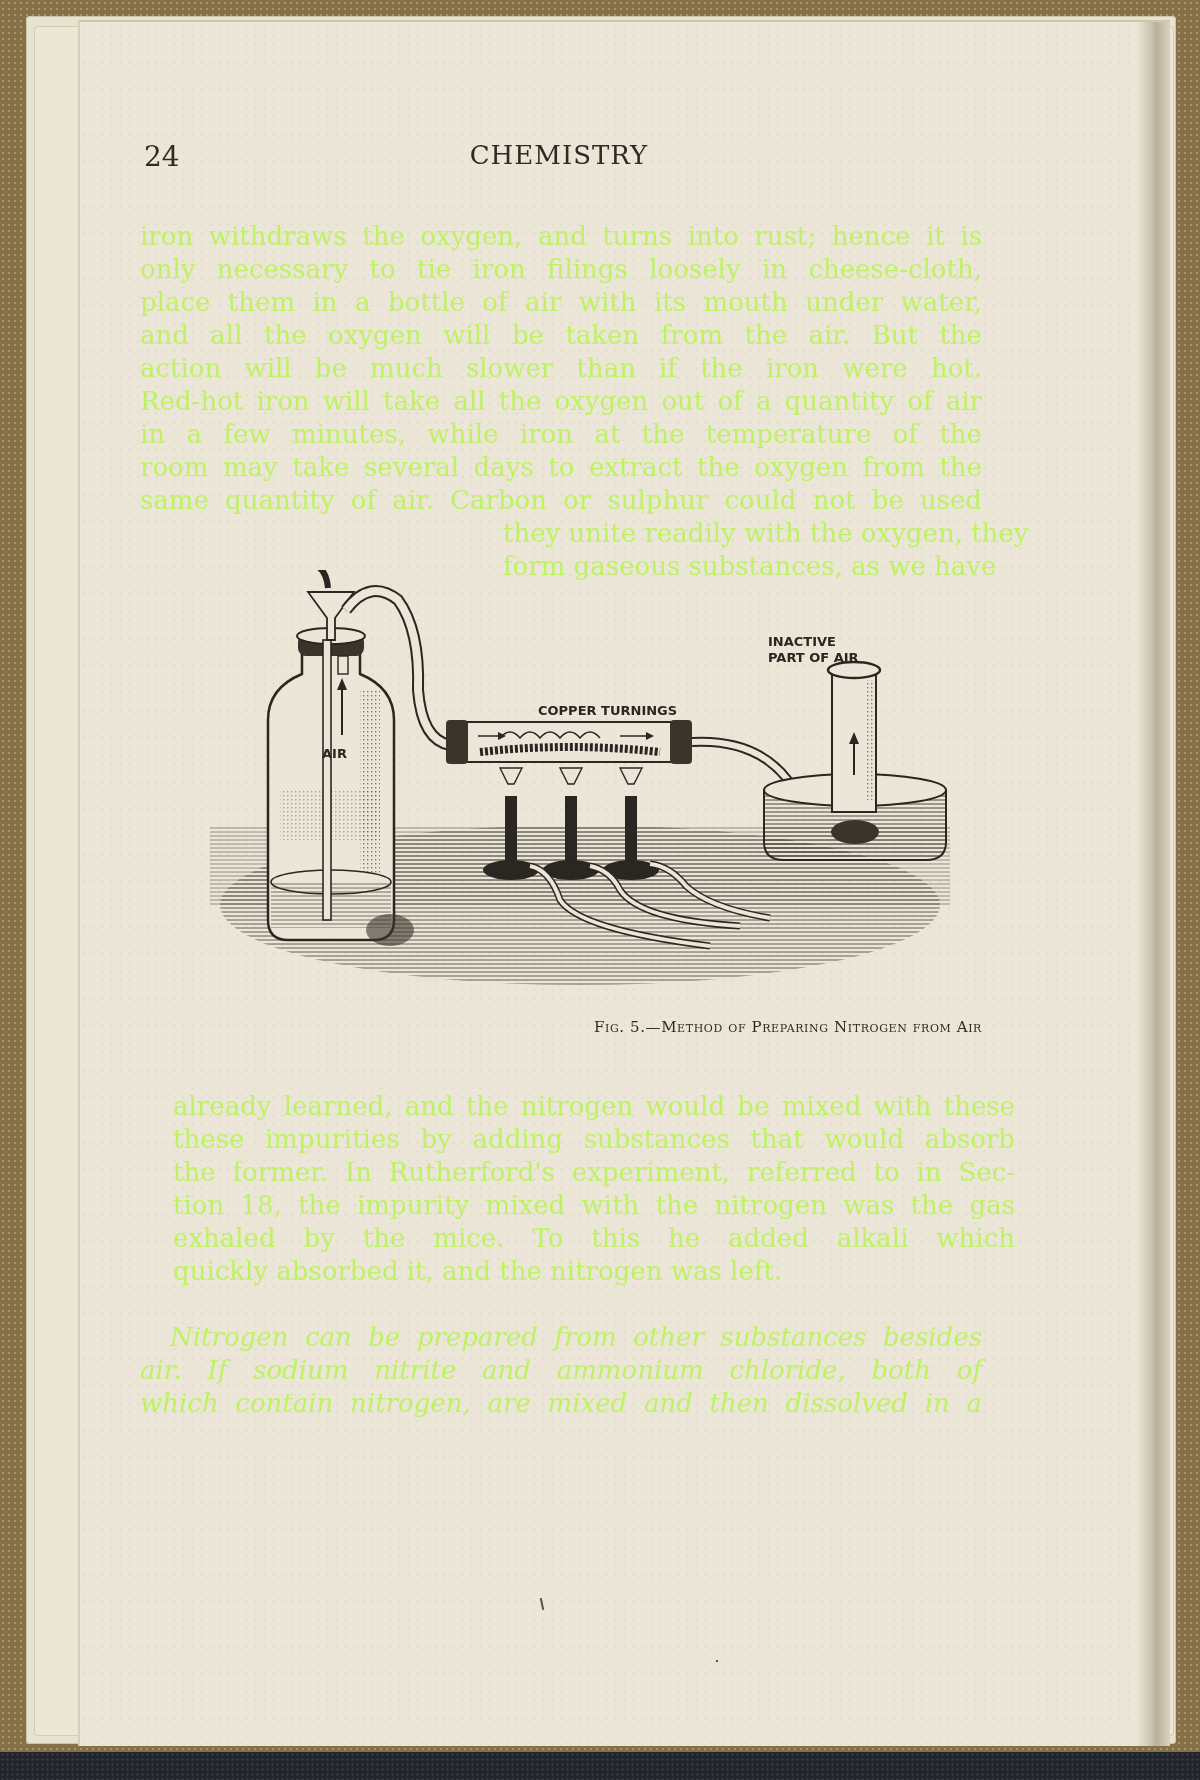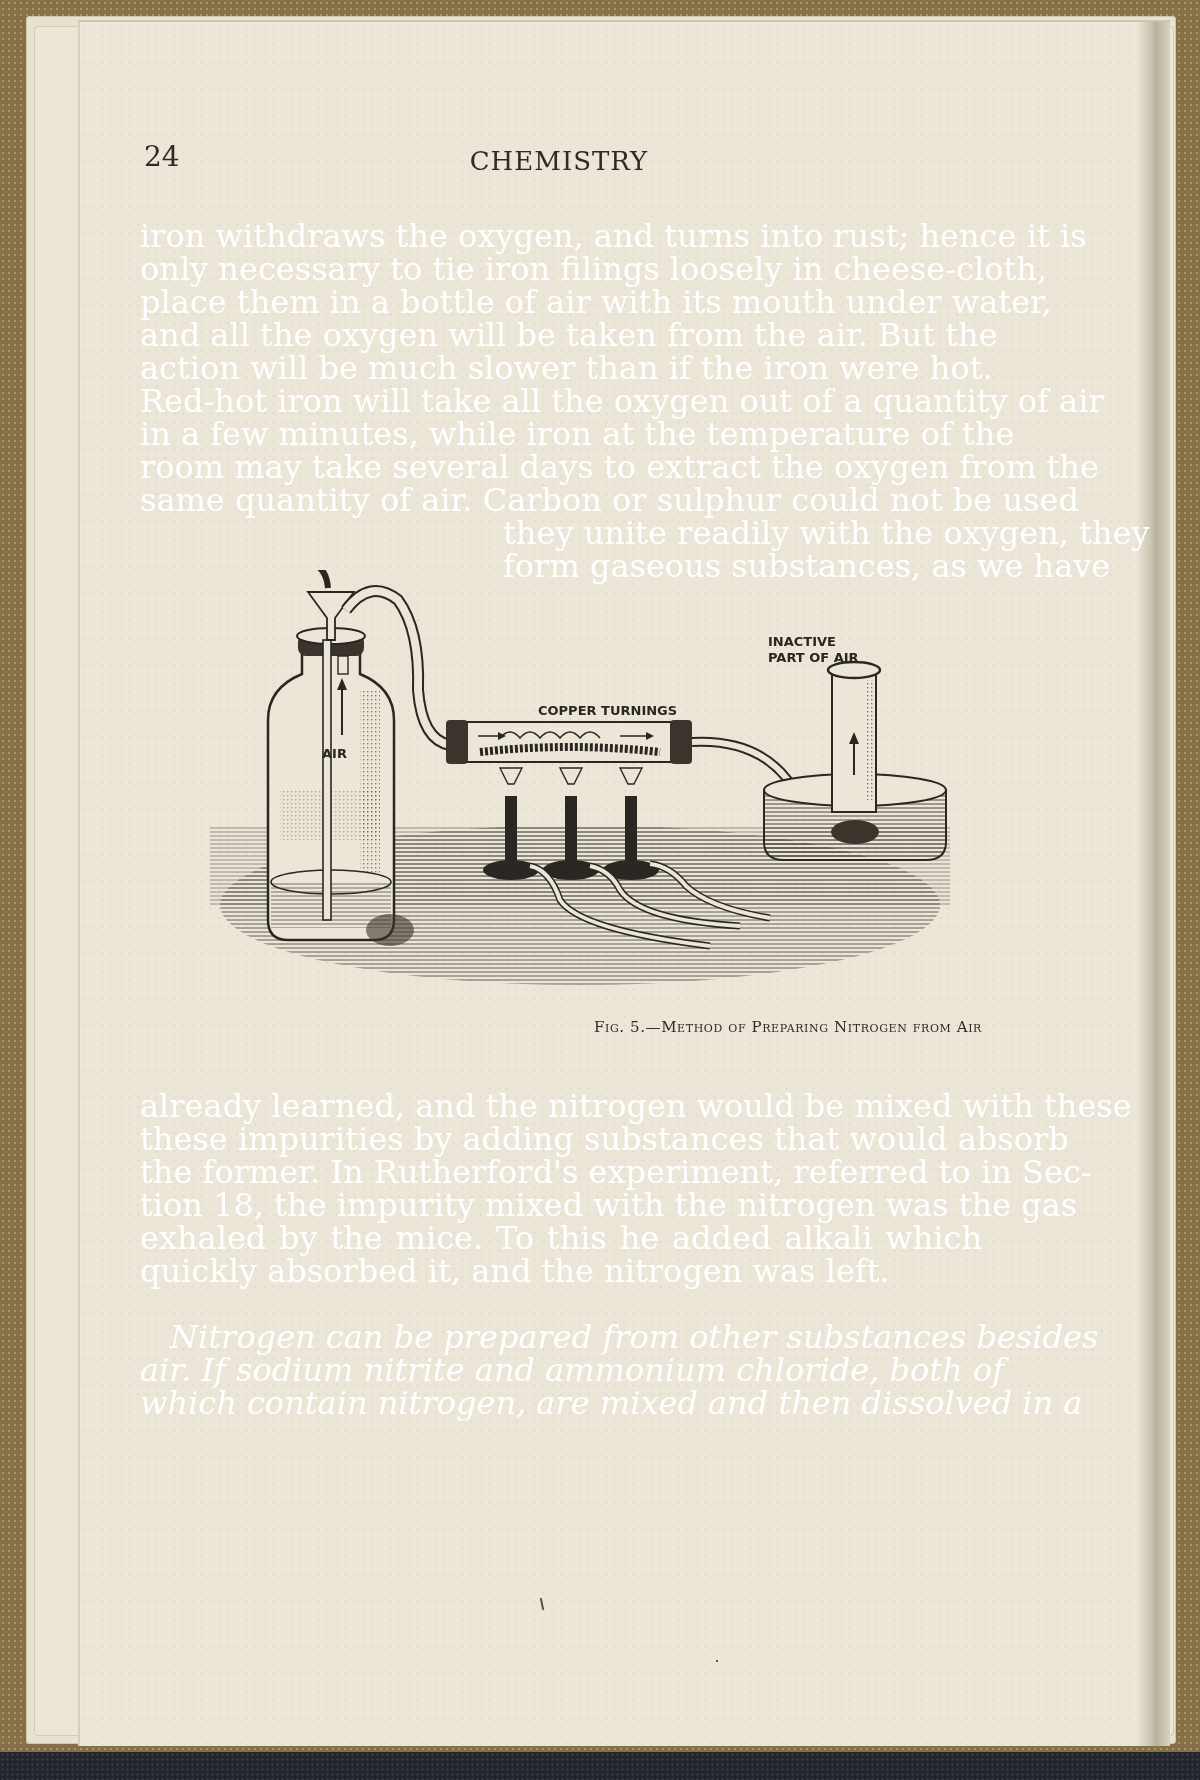--- a/index.html
+++ b/index.html
@@ -38,25 +38,25 @@
       background: linear-gradient(to right, #ebe6d7 0%, #cfc8b4 40%, #b9b19b 60%, #d9d3c2 100%);
     }
     .running-head {
       position: absolute; left: 144px; top: 140px; width: 830px; height: 40px;
     }
     .page-number {
       position: absolute; left: 0; top: 0; font-size: 28px; color: #2e2a24;
     }
     .running-title {
       position: absolute; left: 0; right: 0; top: 0; text-align: center;
-      font-size: 26px; letter-spacing: 1px; color: #2e2a24; margin-top: 6px;
+      font-size: 26px; letter-spacing: 1px; color: #2e2a24;
     }
     .text-block {
       position: absolute; left: 140px; width: 842px;
-      font-size: 32px; line-height: 33px; color: #ffffff;
+      font-size: 26px; line-height: 33px; color: #bef264;
     }
     .line {
       display: block; text-align: justify; text-align-last: justify; white-space: nowrap;
       height: 33px;
     }
     .line.last { text-align-last: left; }
     .line.indent { padding-left: 30px; }
     .narrow .line { }
     .figure {
       position: absolute; left: 150px; top: 570px; width: 850px; height: 440px;
@@ -200,21 +200,21 @@
       <line x1="704" y1="170" x2="704" y2="205" stroke="#2a2622" stroke-width="2"></line>
       <polygon points="704,162 699,174 709,174" fill="#2a2622"></polygon>
     </g>
     <text class="fig-label" x="618" y="76">INACTIVE</text>
     <text class="fig-label" x="618" y="92">PART OF  AIR</text>
   </svg>
 </div>
 
 <div class="caption">Fig. 5.—Method of Preparing Nitrogen from Air</div>
 
-<div class="text-block" style="top:1090px;">
+<div class="text-block" style="top:1090px;margin-left:33px;">
   <span class="line">already learned, and the nitrogen would be mixed with these</span>
   <span class="line">these impurities by adding substances that would absorb</span>
   <span class="line">the former.  In Rutherford's experiment, referred to in Sec-</span>
   <span class="line">tion 18, the impurity mixed with the nitrogen was the gas</span>
   <span class="line">exhaled by the mice.  To this he added alkali which</span>
   <span class="line last">quickly absorbed it, and the nitrogen was left.</span>
 </div>
 
 <div class="text-block" style="top:1321px;font-style:italic;">
   <span class="line indent">Nitrogen can be prepared from other substances besides</span>

